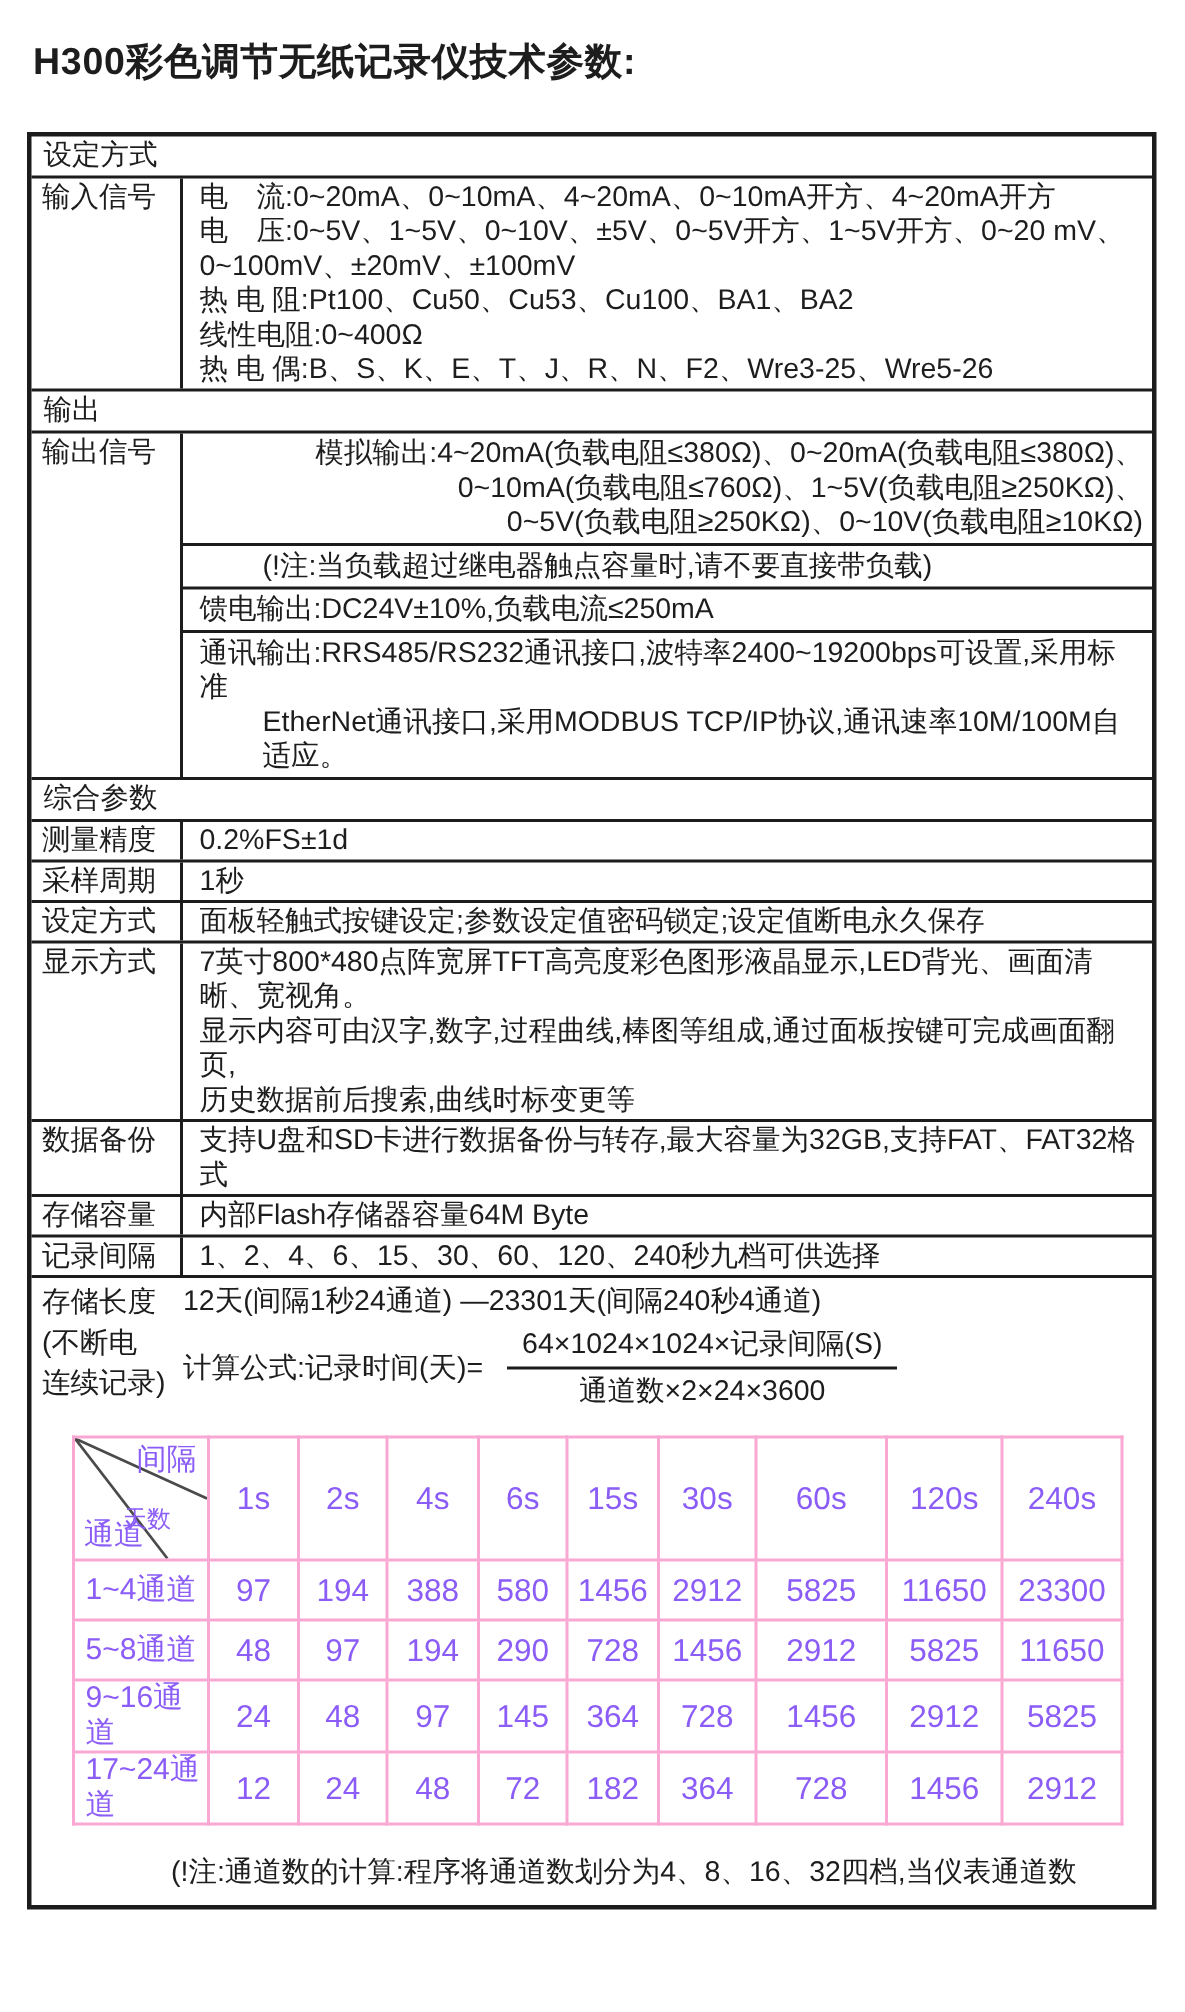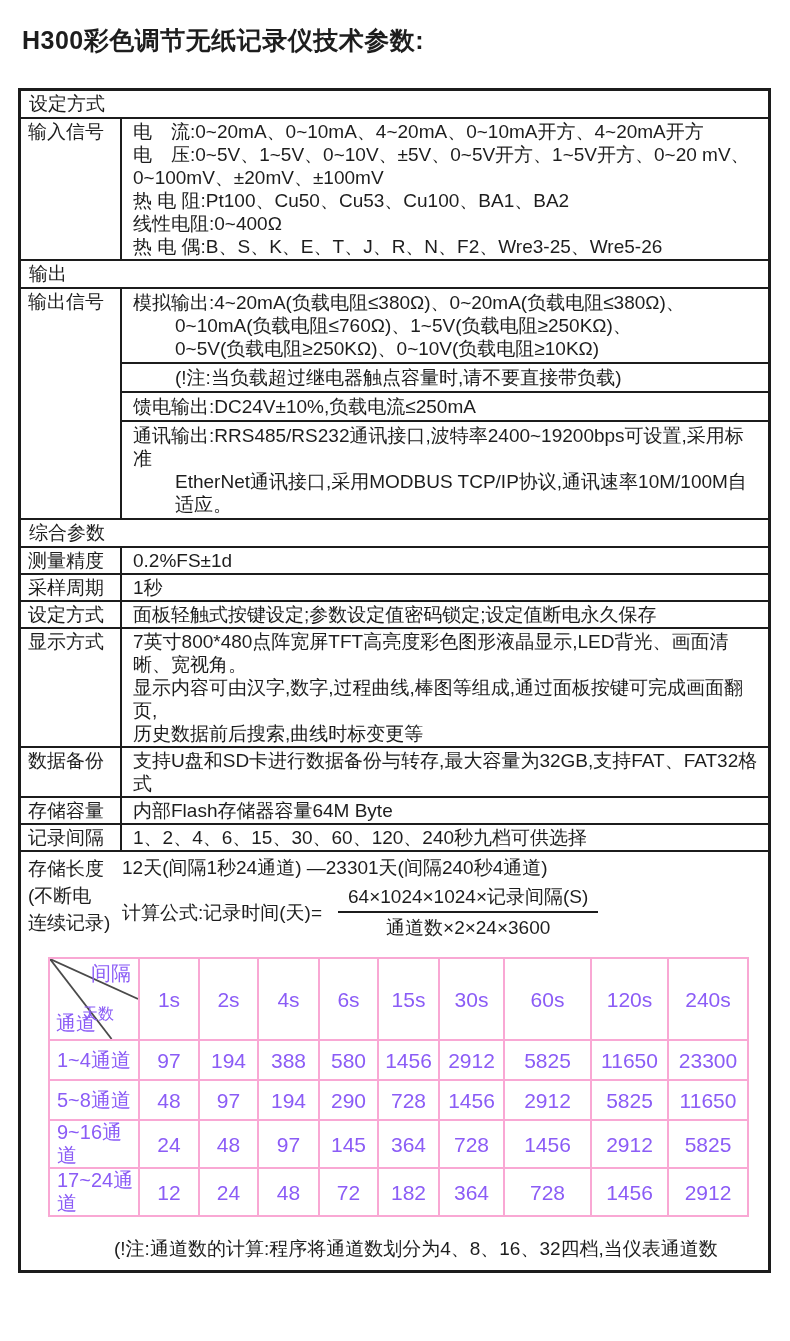--- a/index.html
+++ b/index.html
@@ -15,21 +15,21 @@
     position:absolute;left:18px;top:88px;width:747px;
     border:3px solid #1c1c1c;font-size:19px;line-height:23px;
   }
   .trow{display:flex;border-top:2px solid #1c1c1c;}
   .trow:first-child{border-top:0;}
   .lbl{flex:0 0 90px;border-right:2px solid #1c1c1c;padding:1px 2px 1px 7px;}
   .val{flex:1;padding:1px 6px 1px 11px;}
   .sec{width:100%;padding:1px 6px 1px 8px;line-height:24px;}
   .subwrap{flex:1;padding:0;}
   .sub{border-top:2px solid #1c1c1c;padding:2px 6px 2px 11px;}
-  .sub:first-child{border-top:0;}
+  .sub:first-child{border-top:0;text-align:right;}
   .ind{padding-left:42px;}
   
   .stor{display:block;position:relative;padding:4px 0 10px 0;}
   .stor-lbl{position:absolute;top:3px;left:7px;line-height:27px;}
   .range{margin-left:101px;}
   .formula{display:flex;align-items:center;margin:6px 0 0 101px;}
   .frac{margin-left:16px;text-align:center;}
   .num{padding:0 10px 3px 10px;border-bottom:2px solid #1c1c1c;}
   .den{padding-top:3px;}
   .grid{border-collapse:collapse;margin:18px 0 0 27px;table-layout:fixed;}

